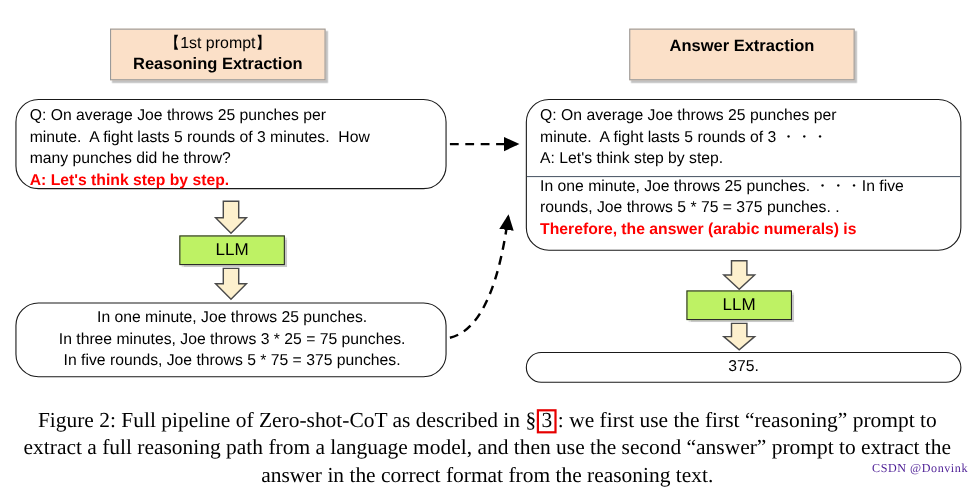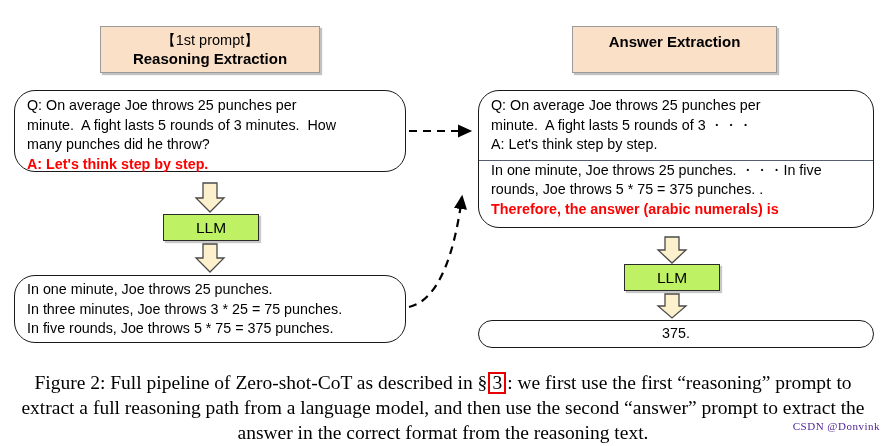--- a/index.html
+++ b/index.html
@@ -120,21 +120,21 @@
     color: #4c1d95;
     letter-spacing: 0.5px;
   }
   svg { display: block; overflow: visible; }
 </style>
 </head>
 <body>
 
 <div class="figure">
 
-  <div class="prompt-header" style="left:100px; top:26px; width:220px; height:47px;">
+  <div class="prompt-header" style="left:100px; top:26px; width:196px; height:47px;">
     <span class="ph-line1">【1st prompt】</span>
     <span class="ph-line2">Reasoning Extraction</span>
   </div>
 
   <div class="rbox" style="left:14px; top:90px; width:392px; height:82px;">
     <div class="seg" style="padding-top:5px;">
       <div class="tline">Q: On average Joe throws 25 punches per</div>
       <div class="tline">minute.  A fight lasts 5 rounds of 3 minutes.  How</div>
       <div class="tline">many punches did he throw?</div>
       <div class="tline red">A: Let's think step by step.</div>
@@ -150,21 +150,21 @@
   <div class="llm-box" style="left:163px; top:214px; width:96px; height:27px;">
     <span>LLM</span>
   </div>
 
   <div class="block-arrow" style="left:194px; top:243px; width:32px; height:30px;">
     <svg width="32" height="30" viewBox="0 0 32 30">
       <polygon points="9,1 23,1 23,15 30,15 16,29 2,15 9,15" fill="#fdf0cd" stroke="#4a4a4a" stroke-width="1.3"></polygon>
     </svg>
   </div>
 
-  <div class="rbox" style="left:14px; top:275px; width:392px; height:68px;">
+  <div class="rbox" style="left:14px; top:275px; width:392px; height:68px;text-align:center;">
     <div class="seg" style="padding-top:4px;">
       <div class="tline">In one minute, Joe throws 25 punches.</div>
       <div class="tline">In three minutes, Joe throws 3 * 25 = 75 punches.</div>
       <div class="tline">In five rounds, Joe throws 5 * 75 = 375 punches.</div>
     </div>
   </div>
 
   <div class="prompt-header" style="left:572px; top:26px; width:205px; height:47px;">
     <span class="ph-line2">Answer Extraction</span>
   </div>

